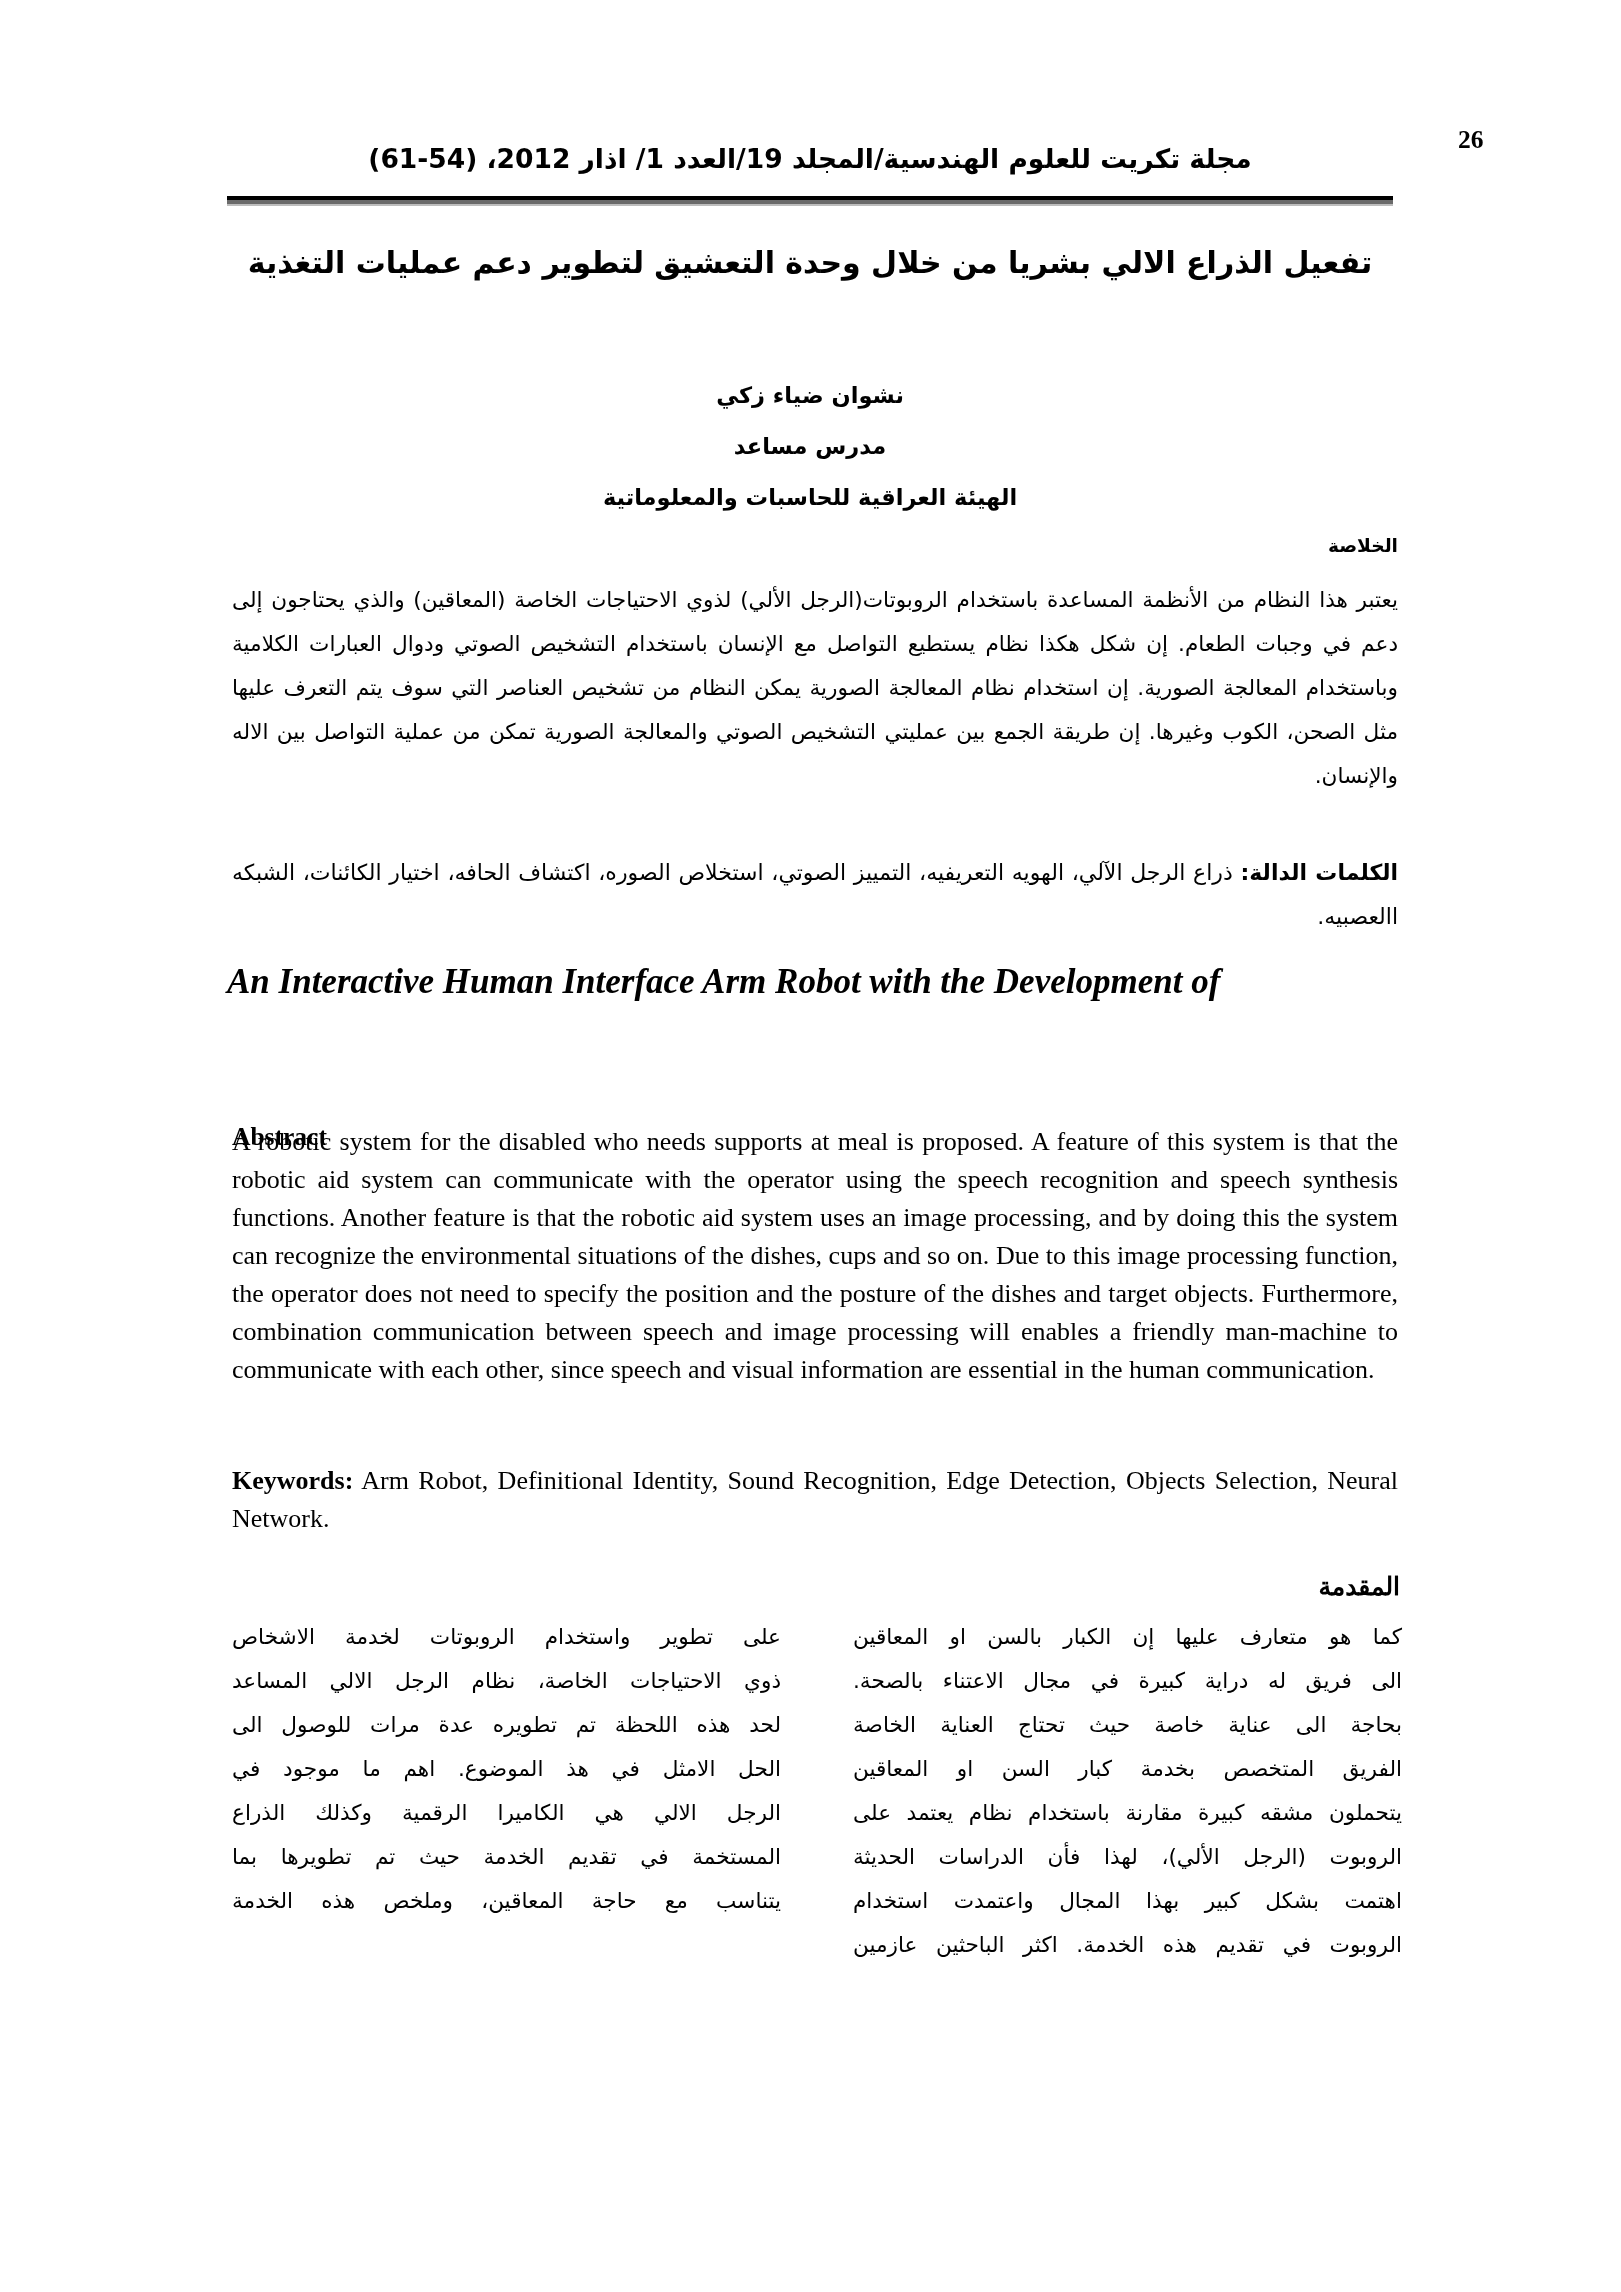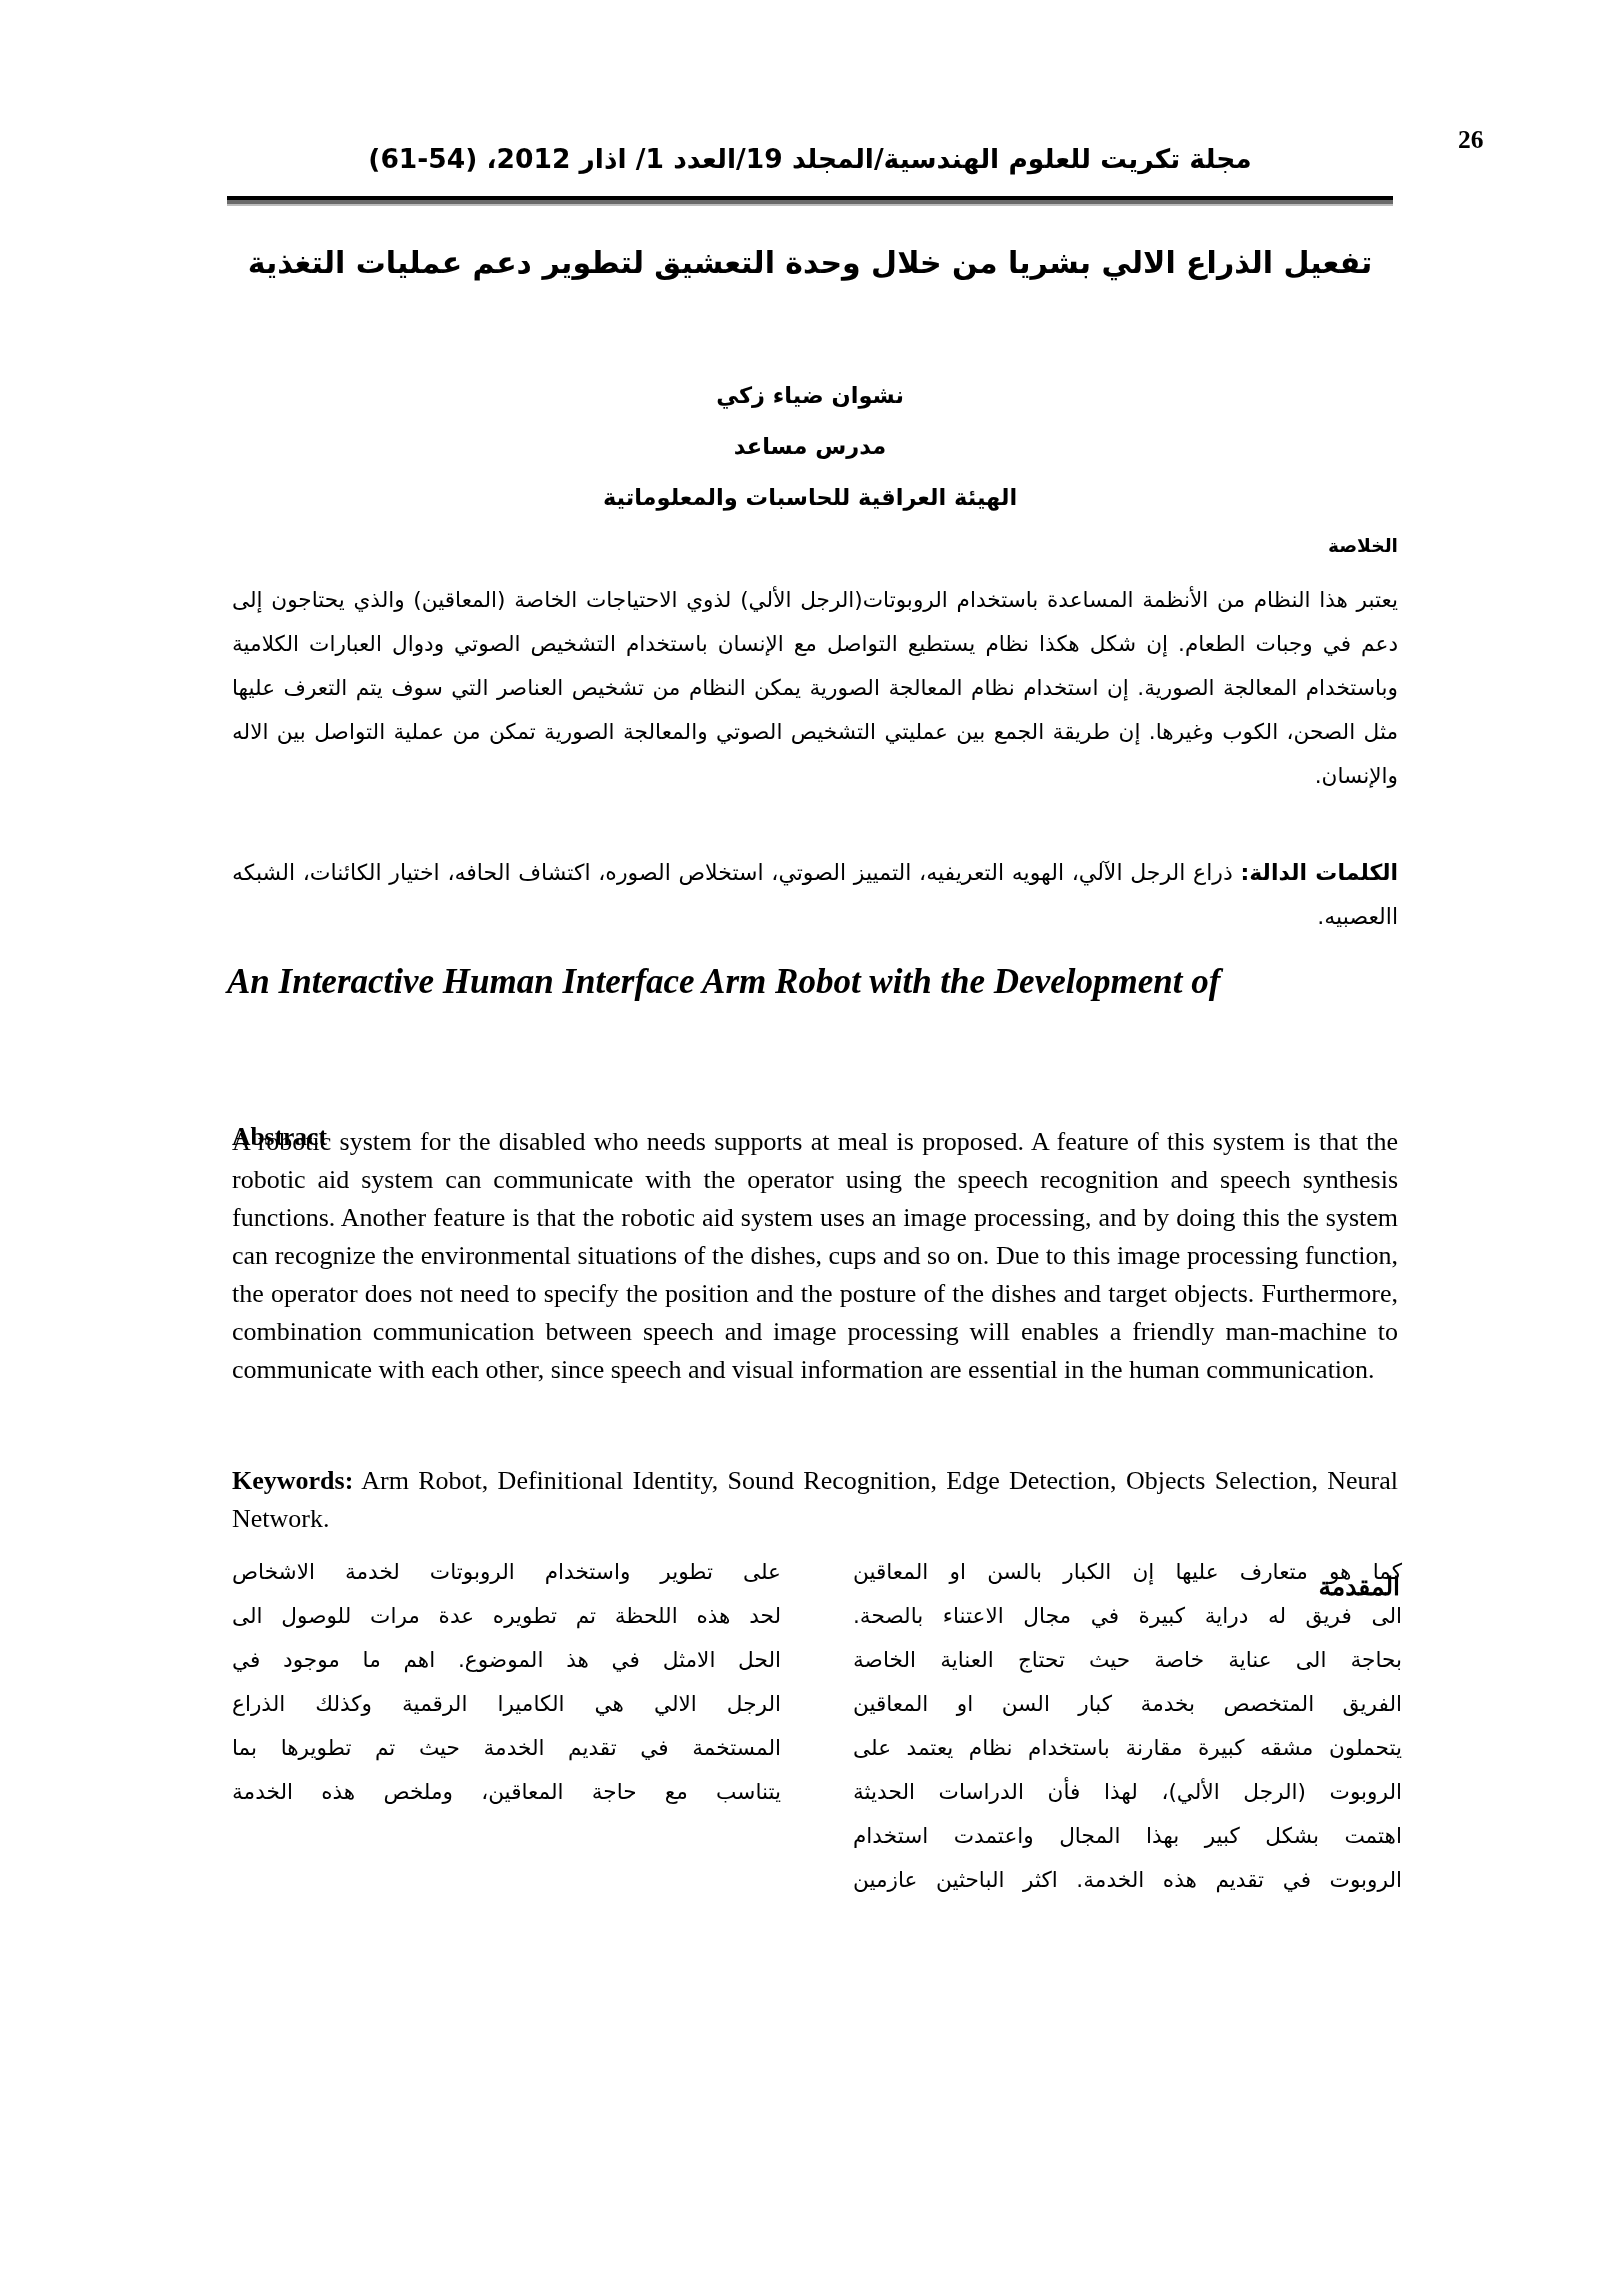--- a/index.html
+++ b/index.html
@@ -155,21 +155,21 @@
       left: 853px;
       width: 547px;
       text-align: right;
       direction: rtl;
       font-family: Liberation Sans, sans-serif;
       font-weight: bold;
       font-size: 25px;
     }
     .col {
       position: absolute;
-      top: 1550px;
+      top: 1615px;
       width: 549px;
       direction: rtl;
       text-align: justify;
       text-align-last: justify;
       font-family: "DejaVu Sans", sans-serif;
       font-size: 21.6px;
       line-height: 44px;
     }
     .col-right { left: 853px; }
     .col-left { left: 232px; }
@@ -220,19 +220,20 @@
   <span class="line">بحاجة الى عناية خاصة حيث تحتاج العناية الخاصة</span>
   <span class="line">الفريق المتخصص بخدمة كبار السن او المعاقين</span>
   <span class="line">يتحملون مشقه كبيرة مقارنة باستخدام نظام يعتمد على</span>
   <span class="line">الروبوت (الرجل الألي)، لهذا فأن الدراسات الحديثة</span>
   <span class="line">اهتمت بشكل كبير بهذا المجال واعتمدت استخدام</span>
   <span class="line">الروبوت في تقديم هذه الخدمة. اكثر الباحثين عازمين</span>
 </div>
 
 <div class="col col-left">
   <span class="line">على تطوير واستخدام الروبوتات لخدمة الاشخاص</span>
+  <span class="line">ذوي الاحتياجات الخاصة، نظام الرجل الالي المساعد</span>
   <span class="line">لحد هذه اللحظة تم تطويره عدة مرات للوصول الى</span>
   <span class="line">الحل الامثل في هذ الموضوع.  اهم ما موجود في</span>
   <span class="line">الرجل الالي هي الكاميرا الرقمية وكذلك الذراع</span>
   <span class="line">المستخمة في تقديم الخدمة حيث تم تطويرها بما</span>
   <span class="line">يتناسب مع حاجة المعاقين، وملخص هذه الخدمة</span>
 </div>
 
 
 </body></html>

